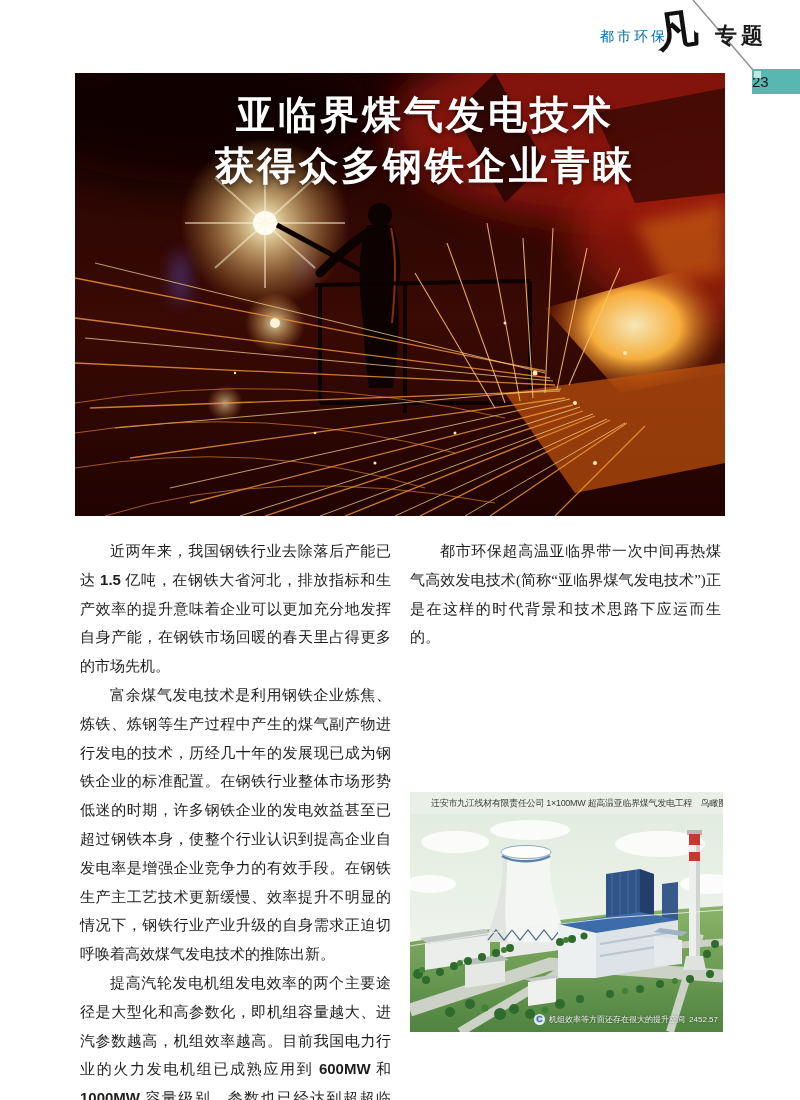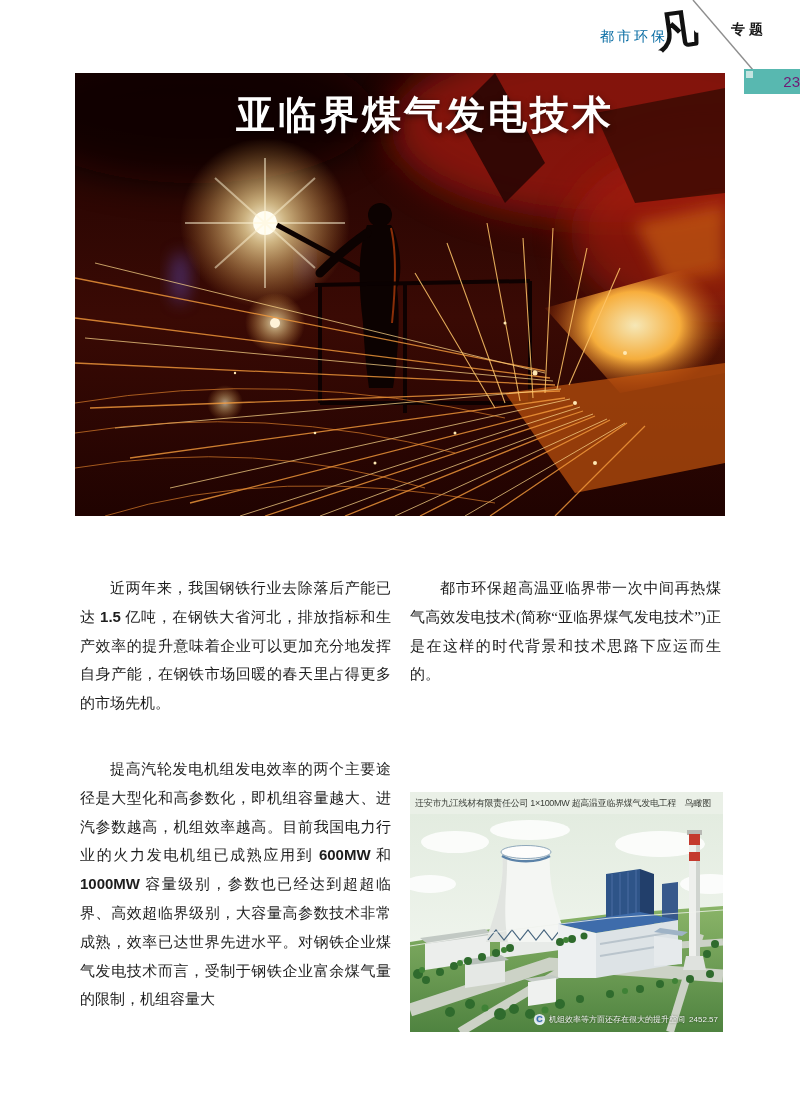--- a/index.html
+++ b/index.html
@@ -11,27 +11,27 @@
   .brand{
     position:absolute;top:28px;left:600px;font-size:14px;color:#0369a1;
     letter-spacing:3px;font-family:"Liberation Sans",sans-serif;
   }
   .logo-glyph{
     position:absolute;top:8px;left:656px;font-size:42px;line-height:46px;color:#111;
     font-family:"Liberation Serif",serif;font-weight:bold;transform:rotate(-8deg);
   }
   .header-line{position:absolute;top:0;right:0;width:160px;height:100px;pointer-events:none;}
   .section-label{
-    position:absolute;top:21px;right:33px;font-size:14px;font-weight:bold;color:#1a1a1a;
+    position:absolute;top:21px;right:33px;font-size:22px;font-weight:bold;color:#1a1a1a;
     letter-spacing:4px;font-family:"Liberation Sans",sans-serif;
   }
   .page-badge{
-    position:absolute;top:69px;right:0;width:56px;height:25px;background:#58b8b0;
-    color:#701a75;font-family:"Liberation Sans",sans-serif;font-size:15px;
-    display:flex;align-items:center;justify-content:flex-end;
+    position:absolute;top:69px;right:0;width:48px;height:25px;background:#58b8b0;
+    color:#0f172a;font-family:"Liberation Sans",sans-serif;font-size:15px;
+    display:flex;align-items:center;justify-content:flex-start;
   }
   .page-badge .corner{
     position:absolute;left:2px;top:2px;width:7px;height:7px;background:#c4e4e0;
   }
   
   .hero{
     position:absolute;left:75px;top:73px;width:650px;height:443px;background:#240403;overflow:hidden;
   }
   .hero svg{position:absolute;inset:0;width:100%;height:100%;}
   .hero-title{
@@ -41,29 +41,29 @@
     text-shadow:0 2px 6px rgba(0,0,0,.55);
   }
   
   .col{
     position:absolute;top:537px;width:311px;font-size:15px;line-height:28.8px;
     color:#1d1d1d;text-align:justify;
   }
   .col-left{left:80px;}
   .col-right{left:410px;}
   .col p{margin:0;}
-  .col p.indent{text-indent:2em;margin-top:37px;}
+  .col p.indent{text-indent:2em;}
   .num{font-family:"Liberation Sans","DejaVu Sans",sans-serif;font-weight:700;}
   
   .figure{
     position:absolute;left:410px;top:792px;width:313px;height:240px;overflow:hidden;
     background:#eaf0e7;
   }
   .figure-caption{
-    height:22px;line-height:22px;padding:0 5px;font-size:9px;letter-spacing:-0.3px;
+    height:22px;line-height:22px;padding:0 21px;font-size:9px;letter-spacing:-0.3px;
     color:#3b3f38;white-space:nowrap;overflow:hidden;
     font-family:"Liberation Sans",sans-serif;background:#eaf0e7;
   }
   .figure-art{position:relative;width:313px;height:218px;}
   .figure-art svg{position:absolute;inset:0;}
   .watermark{
     position:absolute;right:5px;bottom:7px;display:flex;align-items:center;gap:4px;
     color:#f3f6f2;font-size:8px;font-family:"Liberation Sans",sans-serif;
     text-shadow:0 0 2px rgba(0,0,0,.6);
   }
@@ -160,25 +160,27 @@
       <circle cx="300" cy="390" r="1.5"></circle>
         <circle cx="550" cy="280" r="2"></circle>
         <circle cx="430" cy="250" r="1.5"></circle>
       <circle cx="520" cy="390" r="2"></circle>
         <circle cx="240" cy="360" r="1.3"></circle>
         <circle cx="160" cy="300" r="1.2"></circle>
     </g>
   </svg>
   <div class="hero-title">
     <div>亚临界煤气发电技术</div>
+    <div>获得众多钢铁企业青睐</div>
   </div>
 </div>
 
 <div class="col col-left">
   <p class="indent"><span>近两年来，我国钢铁行业去除落后产能已达 </span><span class="num">1.5</span><span> 亿吨，在钢铁大省河北，排放指标和生产效率的提升意味着企业可以更加充分地发挥自身产能，在钢铁市场回暖的春天里占得更多的市场先机。</span></p>
+  <p class="indent"><span>富余煤气发电技术是利用钢铁企业炼焦、炼铁、炼钢等生产过程中产生的煤气副产物进行发电的技术，历经几十年的发展现已成为钢铁企业的标准配置。在钢铁行业整体市场形势低迷的时期，许多钢铁企业的发电效益甚至已超过钢铁本身，使整个行业认识到提高企业自发电率是增强企业竞争力的有效手段。在钢铁生产主工艺技术更新缓慢、效率提升不明显的情况下，钢铁行业产业升级的自身需求正迫切呼唤着高效煤气发电技术的推陈出新。</span></p>
   <p class="indent"><span>提高汽轮发电机组发电效率的两个主要途径是大型化和高参数化，即机组容量越大、进汽参数越高，机组效率越高。目前我国电力行业的火力发电机组已成熟应用到 </span><span class="num">600MW</span><span> 和 </span><span class="num">1000MW</span><span> 容量级别，参数也已经达到超超临界、高效超临界级别，大容量高参数技术非常成熟，效率已达世界先进水平。对钢铁企业煤气发电技术而言，受制于钢铁企业富余煤气量的限制，机组容量大</span></p>
 </div>
 <div class="col col-right">
   <p class="indent"><span>都市环保超高温亚临界带一次中间再热煤气高效发电技术(简称“亚临界煤气发电技术”)正是在这样的时代背景和技术思路下应运而生的。</span></p>
 </div>
 
 <div class="figure">
   <div class="figure-caption">迁安市九江线材有限责任公司 1×100MW 超高温亚临界煤气发电工程　鸟瞰图</div>
   <div class="figure-art">
     <svg viewBox="0 0 313 218" preserveAspectRatio="none">

